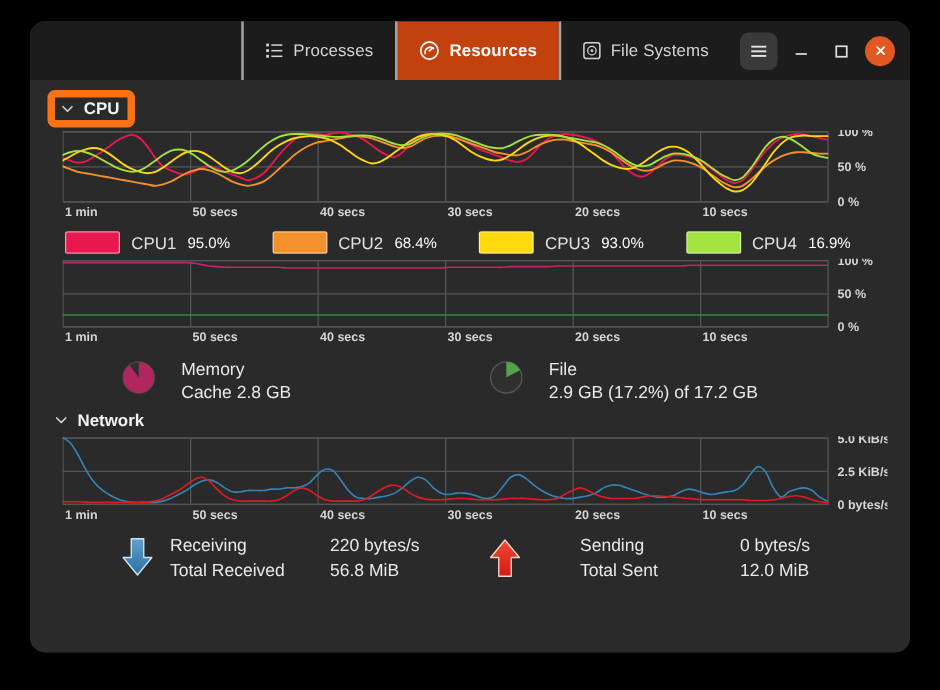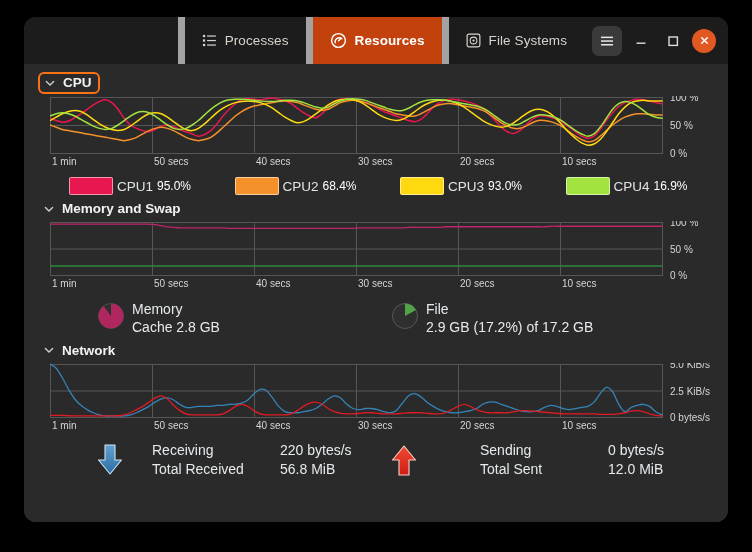--- a/index.html
+++ b/index.html
@@ -42,21 +42,21 @@
     align-items: stretch;
   }
   .tab {
     display: flex;
     align-items: center;
     gap: 8px;
     padding: 0 17px;
     color: #d9d2cc;
     font-size: 13.5px;
     cursor: default;
-    border-left: 7px solid #a3a3a3;
+    border-left: 2px solid #a3a3a3;
   }
   .tab.active {
     background: #c2410c;
     color: #ffffff;
     font-weight: bold;
   }
   .tab .tab-label { white-space: nowrap; letter-spacing: .1px; }
 
   .icon-svg { display: block; }
 
@@ -97,65 +97,65 @@
   .section { margin-bottom: 4px; }
 
   .sec-head {
     display: inline-flex;
     align-items: center;
     gap: 7px;
     padding: 2px 7px 3px 5px;
     border-radius: 6px;
   }
   .sec-head.focused {
-    border: 2px solid #f97316;
+    border: 6px solid #f97316;
     padding: 1px 6px 2px 4px;
   }
   .sec-title {
     color: #f2f2f2;
     font-size: 13.5px;
     font-weight: bold;
   }
   .chev { color: #cfcfcf; display:block; }
 
   .graph-wrap {
     position: relative;
     margin-left: 12px;
     margin-top: 2px;
+    font-weight: bold;
   }
   .graph-svg { display: block; }
 
   
   .cpu-legend {
     display: flex;
     margin: 6px 0 0 14px;
   }
   .cpu-item {
     display: flex;
     align-items: center;
-    gap: 4px;
+    gap: 9px;
     width: 166px;
-    margin-left: 17px;
   }
   .swatch {
     width: 42px; height: 16px;
     border-radius: 2px;
     border: 1px solid rgba(255,255,255,.55);
   }
   .cpu-name { color: #dfe3e6; font-size: 13.5px; }
   .cpu-val  { color: #ffffff; font-size: 12px; }
 
   .ms-row {
     display: flex;
     margin: 8px 0 0 0;
   }
   .ms-cell {
     display: flex;
     align-items: flex-start;
-    gap: 6px;
+    gap: 19px;
     width: 330px;
     padding-left: 58px;
     box-sizing: border-box;
   }
   .ms-cell.second { padding-left: 22px; }
   .ms-text { display: flex; flex-direction: column; line-height: 1.28; }
   .ms-title { color: #e6eaed; font-size: 14px; }
   .ms-line  { color: #e6eaed; font-size: 14px; }
 
   .net-row {
@@ -169,21 +169,20 @@
     width: 330px;
     padding-left: 58px;
     box-sizing: border-box;
   }
   .net-cell.second { padding-left: 22px; gap: 46px; }
   .net-grid {
     display: grid;
     grid-template-columns: 128px auto;
     row-gap: 1px;
     line-height: 1.3;
-    margin-left: 16px;
   }
   .net-lbl { color: #e6eaed; font-size: 14px; }
   .net-val { color: #e6eaed; font-size: 14px; }
 </style>
 </head>
 <body>
 
 <div id="window">
 
   <div id="headerbar">
@@ -323,28 +322,20 @@
         </div>
         <div class="cpu-item">
           <span class="swatch" id="sw3" style="background: rgb(162, 227, 64);"></span>
           <span class="cpu-name">CPU4</span>
           <span class="cpu-val">16.9%</span>
         </div>
       </div>
     </div>
 
     <div class="section">
-      <div class="sec-head">
-        <span class="chev">
-          <svg class="icon-svg" width="12" height="12" viewBox="0 0 12 12">
-            <path d="M2.4 4.4 L6 8 L9.6 4.4" fill="none" stroke="#cfcfcf" stroke-width="1.4" stroke-linecap="round" stroke-linejoin="round"></path>
-          </svg>
-        </span>
-        <span class="sec-title">Memory and Swap</span>
-      </div>
 
       <div class="graph-wrap">
         <svg class="graph-svg" id="mem-svg" width="660" height="72" viewBox="0 0 660 72">
             <rect x="0.5" y="1.5" width="612" height="53" fill="none" stroke="#565656" stroke-width="1"></rect>
             <line x1="0" y1="1.5" x2="612" y2="1.5" stroke="#565656" stroke-width="1"></line>
             <line x1="0" y1="28" x2="612" y2="28" stroke="#565656" stroke-width="1"></line>
             <line x1="0" y1="54.5" x2="612" y2="54.5" stroke="#565656" stroke-width="1"></line>
             <line x1="102.5" y1="1" x2="102.5" y2="54" stroke="#565656" stroke-width="1"></line>
             <line x1="204.5" y1="1" x2="204.5" y2="54" stroke="#565656" stroke-width="1"></line>
             <line x1="306.5" y1="1" x2="306.5" y2="54" stroke="#565656" stroke-width="1"></line>

